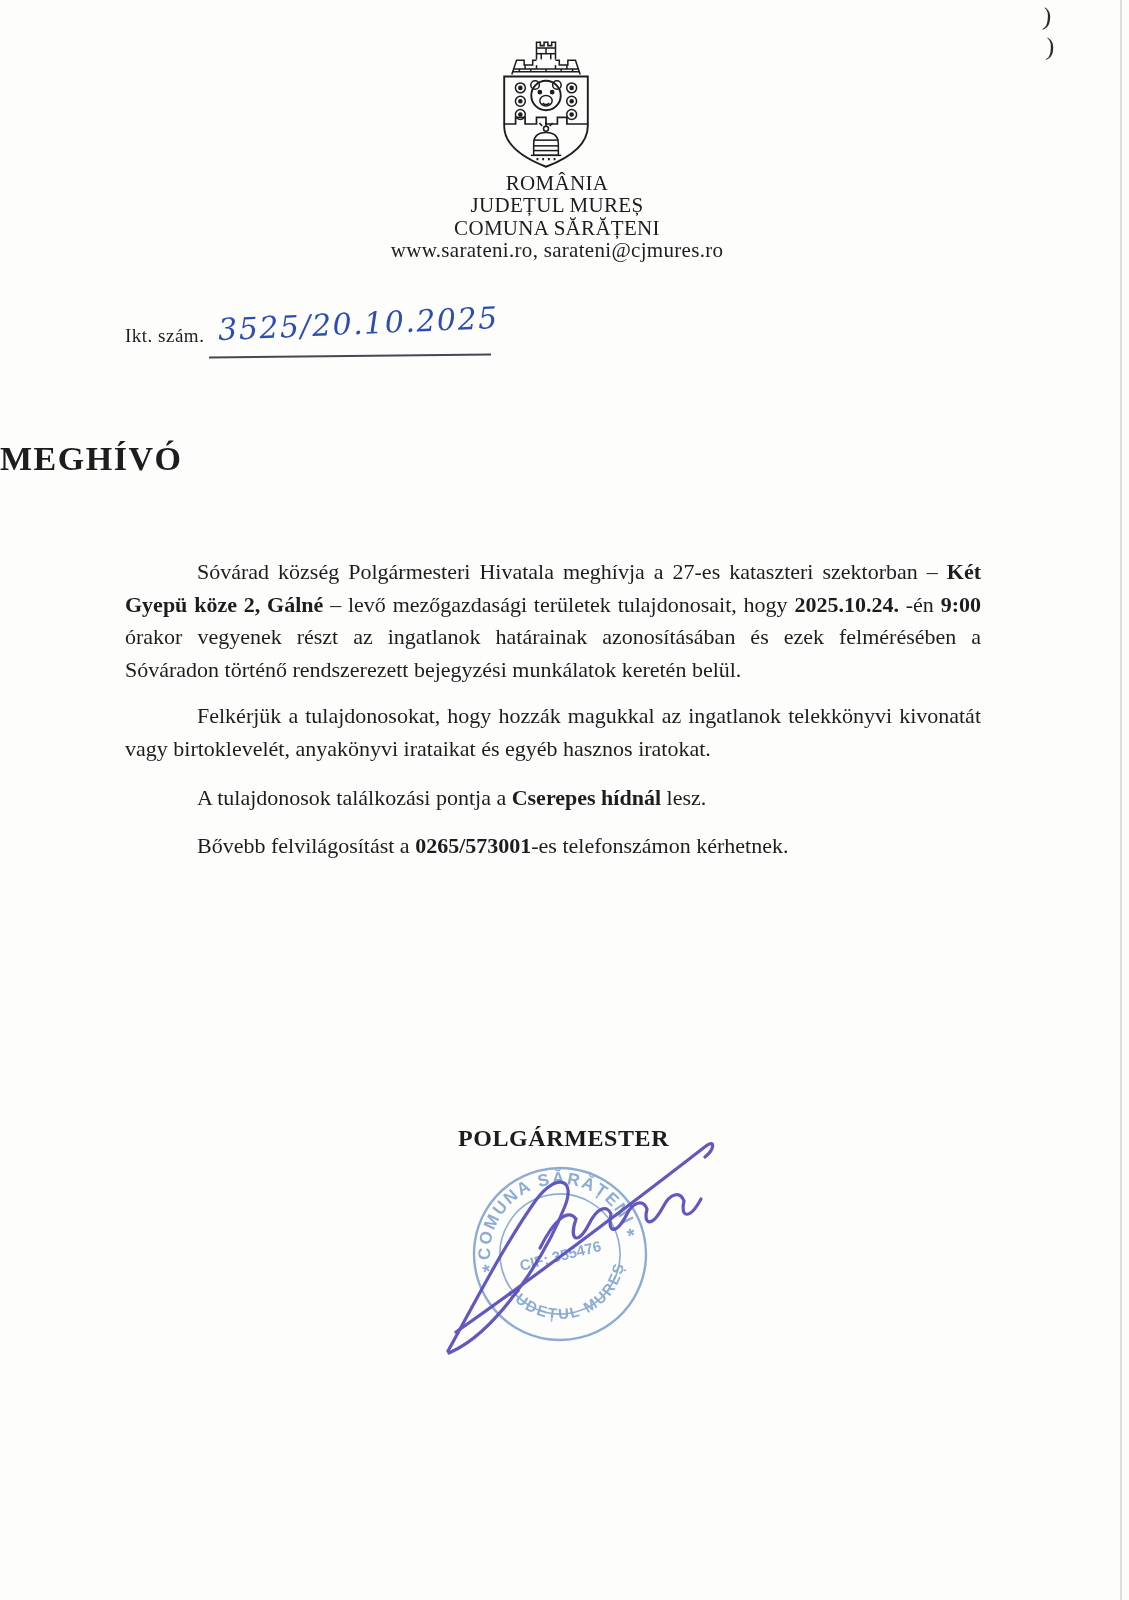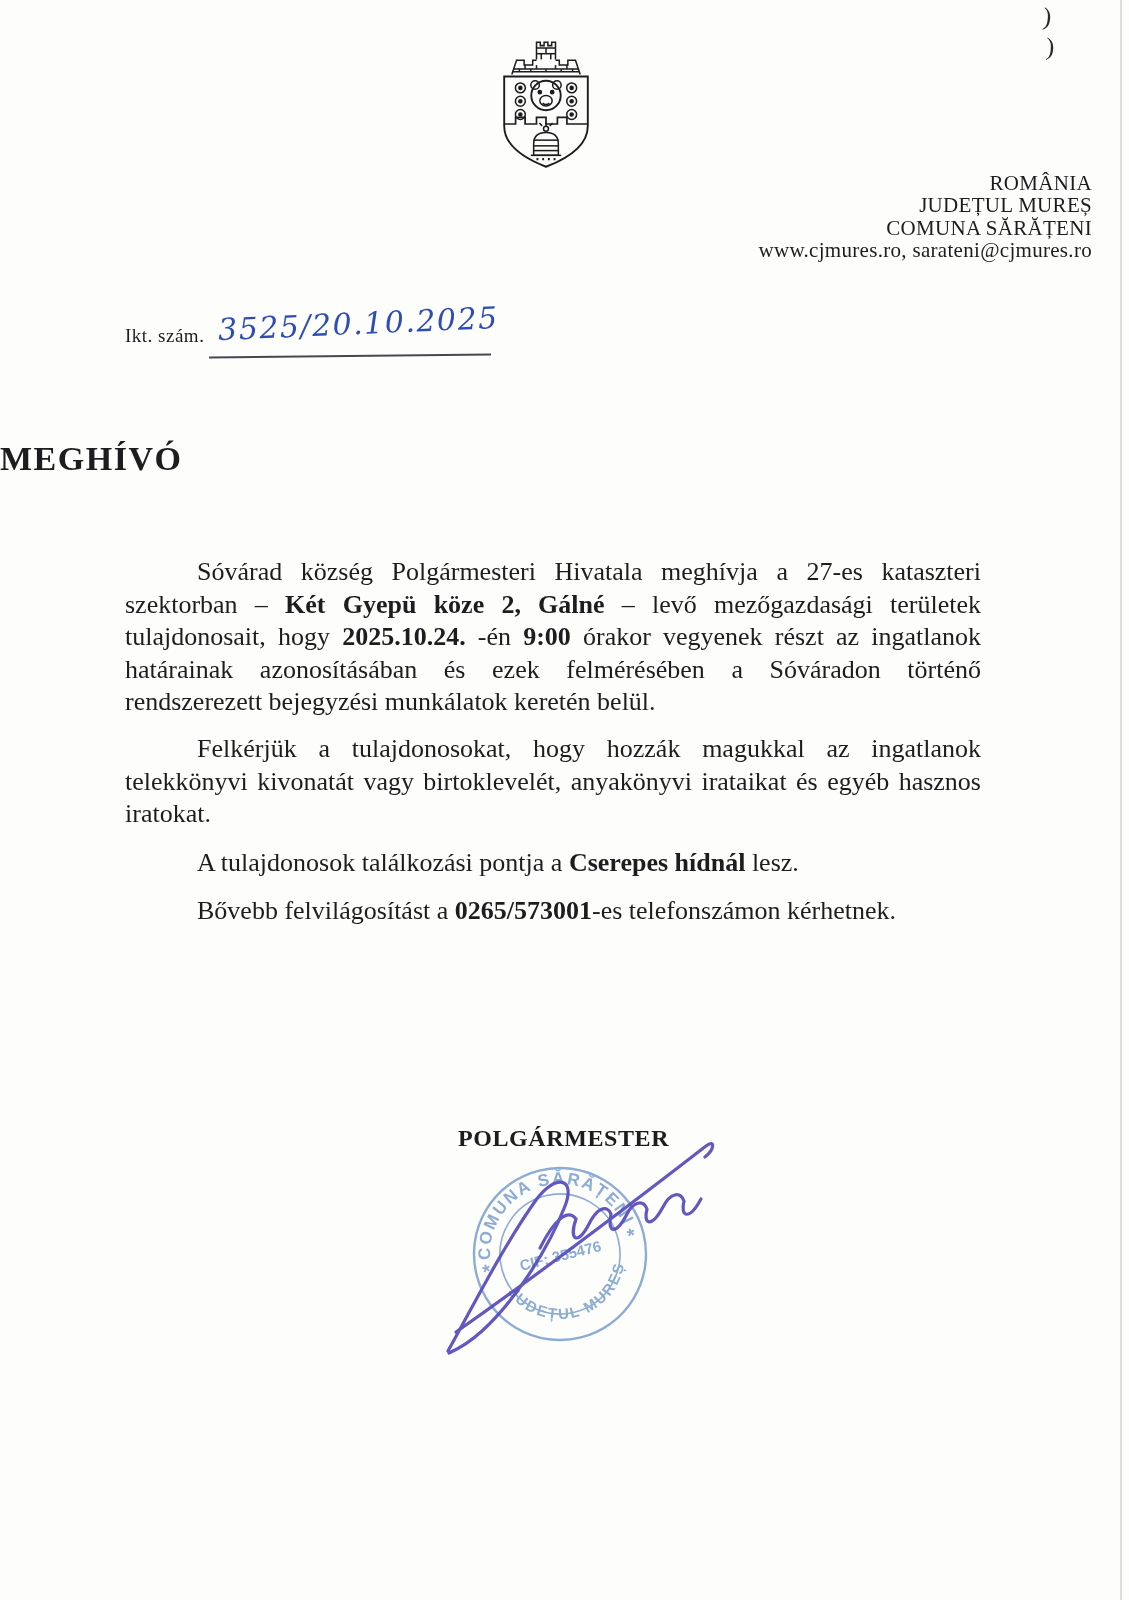--- a/index.html
+++ b/index.html
@@ -10,40 +10,40 @@
   }
   
   .edge-line{position:absolute; left:1120px; top:0; width:2px; height:1600px;
     background:#d6dad5; opacity:.85;}
   .scan-mark{position:absolute; font-size:25px; color:#2a2a2a; font-family:"Liberation Serif",serif;}
   .mark1{left:1043px; top:3px; transform:rotate(6deg);}
   .mark2{left:1046px; top:33px; transform:rotate(4deg);}
 
   
   .coa{position:absolute; left:489px; top:40px; width:114px; height:130px;}
-  .letterhead{position:absolute; left:12px; right:37px; top:172px; text-align:right;
+  .letterhead{position:absolute; left:12px; right:37px; top:172px; text-align:center;
     font-size:21px; line-height:22.4px; letter-spacing:.3px;padding-left:10px;}
   .letterhead div{white-space:nowrap;}
 
   
   .ref{position:absolute; left:125px; top:314px; height:50px;}
   .ref-label{font-size:19px; letter-spacing:.5px;}
   .ref-number{display:inline-block; font-family:"DejaVu Serif", serif; font-style:italic;
     font-size:30px; letter-spacing:1.5px; color:#2e4db4; transform:rotate(-2.5deg);
     position:relative; top:-8px; margin-left:14px;}
   .ref-underline{position:absolute; left:84px; top:41px; width:282px; height:2px;
     background:#474752; transform:rotate(-0.6deg);}
 
   
   .title{position:absolute; left:0; right:37px; top:440px; text-align:left;
     font-size:34px; font-weight:bold; letter-spacing:1.5px;}
 
   
   .doc-body{position:absolute; left:125px; top:556px; width:856px;
-    font-size:26px; line-height:32.6px; text-align:justify;}
+    font-size:22px; line-height:32.6px; text-align:justify;}
   .doc-body p{margin:0 0 10px 0; text-indent:72px;}
   .doc-body p.sp{margin-bottom:16px;margin-top:14px;}
   .doc-body p.last{margin-bottom:16px;}
   .b{font-weight:bold;}
 
   
   .sig-block{position:absolute; left:0; right:2px; top:1124px; text-align:center;
     font-size:24px; font-weight:bold; line-height:29px; letter-spacing:.6px;}
   .stamp{position:absolute; left:467px; top:1161px; width:186px; height:186px;
     transform:rotate(-14deg); opacity:.78;}
@@ -118,21 +118,21 @@
       <circle cx="60" cy="93" r="2.6"></circle>
       <path d="M56,90 L53,87 M64,90 L67,87 M60,90 V86"></path>
       <path d="M50,125 h2 M56,125 h2 M62,125 h2 M68,125 h2" stroke-width="2.2"></path>
     </g>
   </svg>
 
   <div class="letterhead">
     <div>ROMÂNIA</div>
     <div>JUDEȚUL MUREȘ</div>
     <div>COMUNA SĂRĂȚENI</div>
-    <div>www.cjmures.ro, sarateni@cjmures.ro</div>
+    <div>www.sarateni.ro, sarateni@cjmures.ro</div>
   </div>
 
   <div class="ref">
     <span class="ref-label">Ikt. szám.</span><span class="ref-number">3525/20.10.2025</span>
     <div class="ref-underline"></div>
   </div>
 
   <div class="title">MEGHÍVÓ</div>
 
   <div class="doc-body">

